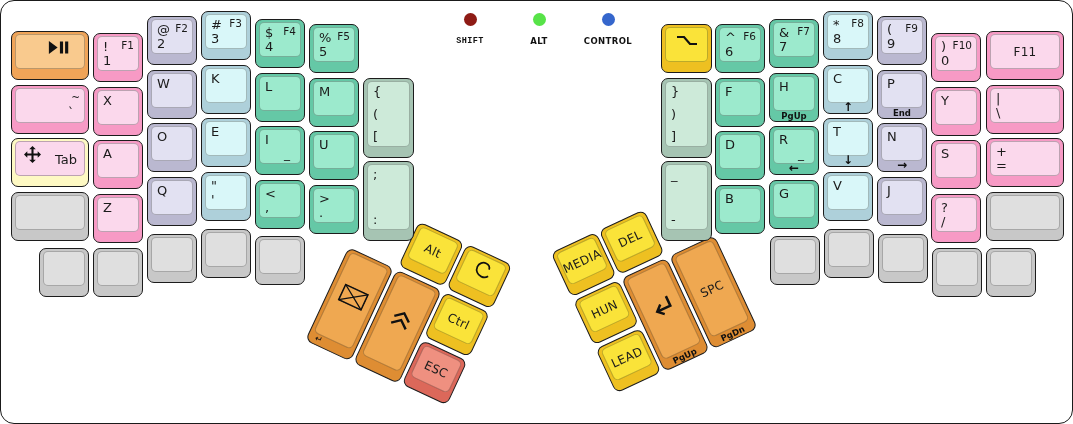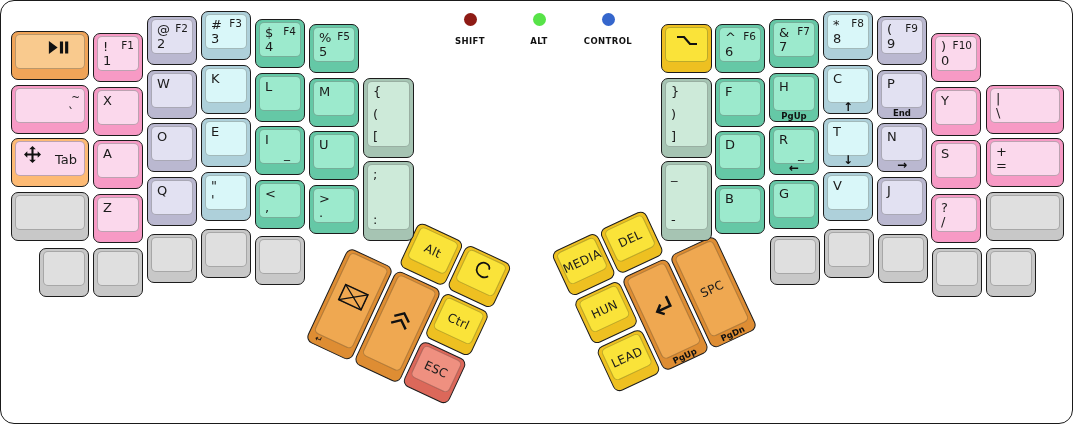--- a/index.html
+++ b/index.html
@@ -28,21 +28,21 @@
   .icon{position:absolute;left:0;right:0;top:0;bottom:8px;display:flex;align-items:center;justify-content:center;}
   .icon.at-left{justify-content:flex-start;padding-left:8px;}
   .icon.at-right{justify-content:flex-end;padding-right:13px;}
   
   .thumb{position:absolute;width:156px;height:156px;}
   .thumb-left{left:370px;top:198px;transform:rotate(25deg);transform-origin:0 0;}
   .thumb-right{left:535px;top:186px;transform:rotate(-25deg);transform-origin:100% 0;}
   
   .indicators{position:absolute;top:12px;left:0;width:100%;height:40px;}
   .indicator{position:absolute;top:0;width:70px;display:flex;flex-direction:column;align-items:center;}
-  .indicator:nth-child(1){left:434px;}
+  .indicator:nth-child(1){left:434px;font-family:Liberation Mono, monospace;}
   .indicator:nth-child(2){left:503px;}
   .indicator:nth-child(3){left:572px;}
   .dot{width:13px;height:13px;border-radius:50%;margin-bottom:10px;}
   .ind-label{font-size:8.5px;font-weight:bold;color:#111;letter-spacing:.4px;}
 </style>
 </head>
 <body>
 
 <div class="board">
   <div class="indicators">
@@ -154,21 +154,21 @@
           </svg>
         </span>
       </div>
     </div>
     <div class="key" style="left: 10px; top: 84px; width: 78px; height: 49px; background: rgb(247, 154, 197);">
       <div class="cap" style="background: rgb(251, 216, 236);">
         <span class="leg leg-tr">~</span>
         <span class="leg leg-br">`</span>
       </div>
     </div>
-    <div class="key" style="left: 10px; top: 137px; width: 78px; height: 49px; background: #fdba74;">
+    <div class="key" style="left: 10px; top: 137px; width: 78px; height: 49px; background: #fef9c3;">
       <div class="cap" style="background: rgb(251, 216, 236);">
         <span class="leg leg-cr">Tab</span>
         <span class="icon at-left">
           <svg width="17" height="17" viewBox="0 0 18 18">
             <path d="M9 0 L12.5 3.5 L10.1 3.5 L10.1 7.9 L14.5 7.9 L14.5 5.5 L18 9 L14.5 12.5 L14.5 10.1 L10.1 10.1 L10.1 14.5 L12.5 14.5 L9 18 L5.5 14.5 L7.9 14.5 L7.9 10.1 L3.5 10.1 L3.5 12.5 L0 9 L3.5 5.5 L3.5 7.9 L7.9 7.9 L7.9 3.5 L5.5 3.5 Z" fill="#111"></path>
           </svg>
         </span>
       </div>
     </div>
     <div class="key" style="left: 10px; top: 191px; width: 78px; height: 49px; background: rgb(200, 200, 200);">
@@ -449,20 +449,25 @@
       <div class="cap" style="background: rgb(251, 216, 236);">
         <span class="leg leg-tl">S</span>
       </div>
     </div>
     <div class="key" style="left: 930px; top: 193px; width: 50px; height: 49px; background: rgb(247, 154, 197);">
       <div class="cap" style="background: rgb(251, 216, 236);">
         <span class="leg leg-tl">?</span>
         <span class="leg leg-bl">/</span>
       </div>
     </div>
+    <div class="key" style="left: 985px; top: 30px; width: 78px; height: 49px; background: rgb(247, 154, 197);">
+      <div class="cap" style="background: rgb(251, 216, 236);">
+        <span class="leg leg-c">F11</span>
+      </div>
+    </div>
     <div class="key" style="left: 985px; top: 84px; width: 78px; height: 49px; background: rgb(247, 154, 197);">
       <div class="cap" style="background: rgb(251, 216, 236);">
         <span class="leg leg-tl">|</span>
         <span class="leg leg-bl">\</span>
       </div>
     </div>
     <div class="key" style="left: 985px; top: 137px; width: 78px; height: 49px; background: rgb(247, 154, 197);">
       <div class="cap" style="background: rgb(251, 216, 236);">
         <span class="leg leg-tl">+</span>
         <span class="leg leg-bl">=</span>

